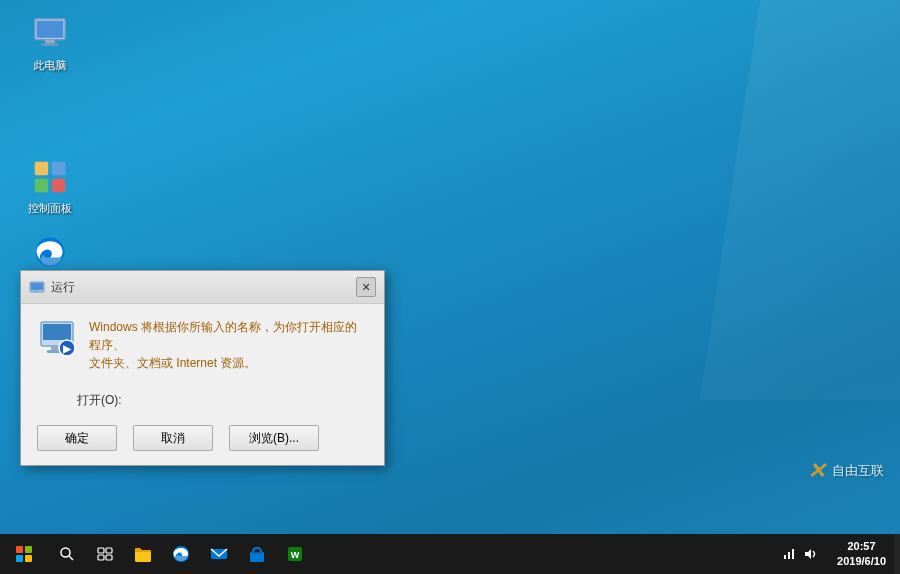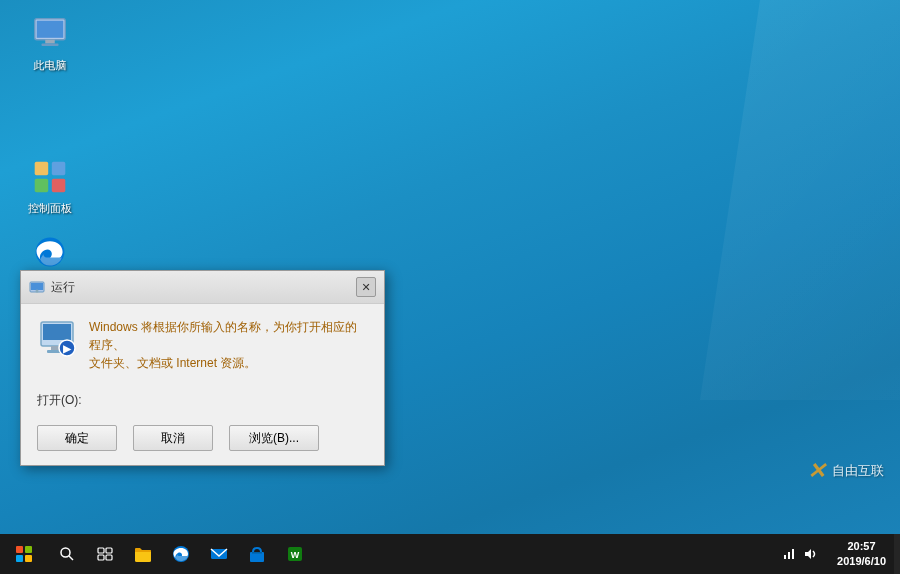--- a/index.html
+++ b/index.html
@@ -149,20 +149,21 @@
       font-size: 12px;
       color: #a16207;
       line-height: 1.5;
     }
 
     .dialog-input-row {
       padding: 6px 16px 8px 16px;
       display: flex;
       align-items: center;
       gap: 8px;
+      margin-left: 40px;
     }
     .dialog-input-label {
       font-size: 12px;
       color: #333;
       white-space: nowrap;
     }
     .dialog-input-wrapper {
       display: flex;
       flex: 1;
       position: relative;

